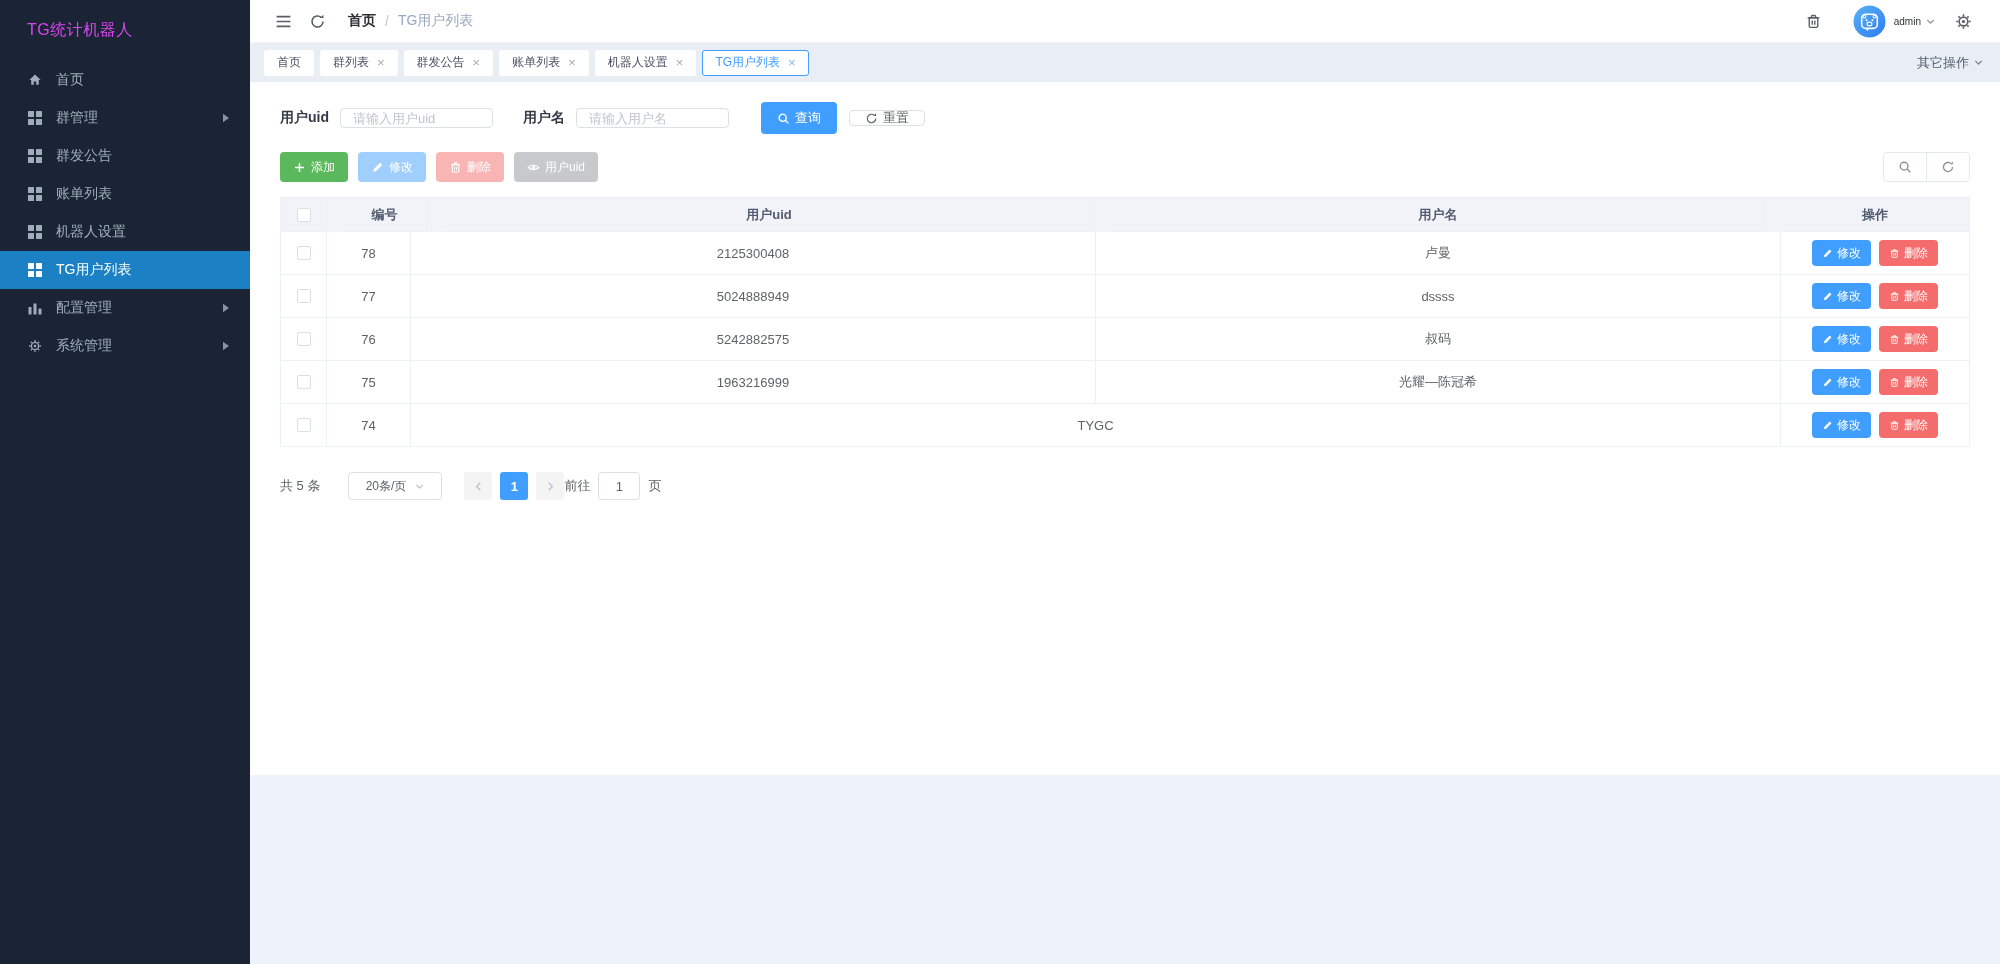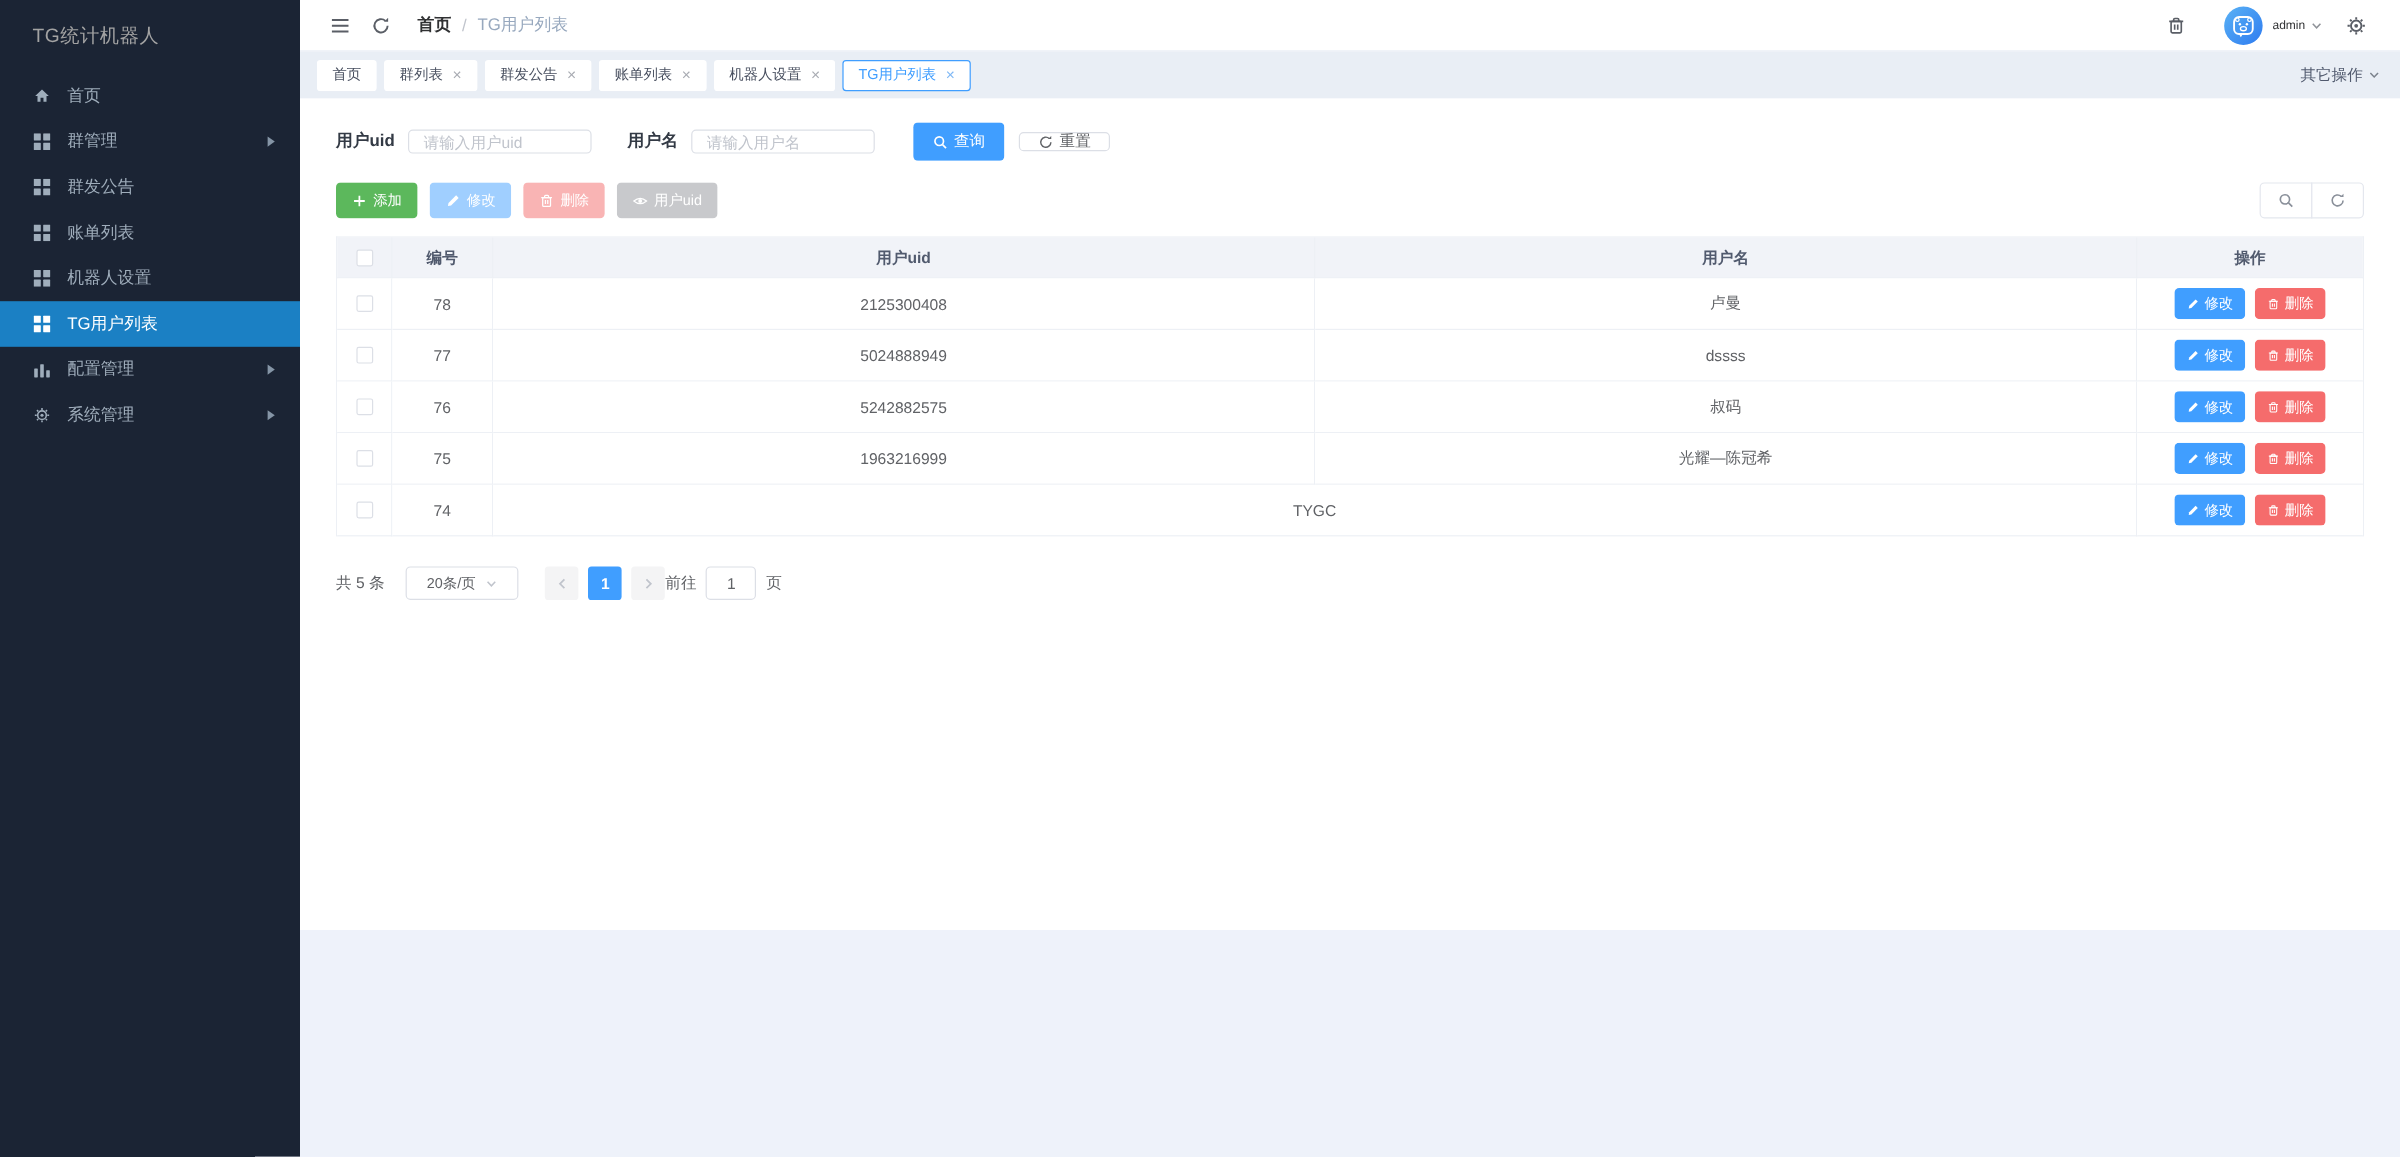--- a/index.html
+++ b/index.html
@@ -2,21 +2,21 @@
 <html><head>
 <meta charset="utf-8">
 <style>
   * { box-sizing: border-box; margin: 0; padding: 0; }
   html,body { width:2000px; height:964px; }
   body { font-family: "Liberation Sans", "DejaVu Sans", sans-serif; font-size:14px; color:#606266; background:#eef2fa; }
   .app { display:flex; width:2000px; height:964px; overflow:hidden; }
 
   
   .sidebar { width:250px; flex-shrink:0; background:#1b2434; display:flex; flex-direction:column; }
-  .logo { height:60px; display:flex; align-items:center; padding-left:27px; font-size:16px; color:#a3a3a3; letter-spacing:.5px; }
+  .logo { height:60px; display:flex; align-items:center; padding-left:27px; font-size:16px; color:#d946ef; letter-spacing:.5px; }
   .menu { padding-top:1px; }
   .menu-item { height:38px; display:flex; align-items:center; padding:0 20px 0 27px; font-size:14px; color:#9fadbb; cursor:pointer; }
   .menu-item.active { background:#1b80c4; color:#fff; }
   .mi-icon { width:16px; height:16px; margin-right:13px; display:flex; align-items:center; justify-content:center; flex-shrink:0; }
   .mi-icon svg { width:14px; height:14px; }
   .mi-arrow { margin-left:auto; display:flex; color:#8595a6; }
   .mi-arrow svg { width:8px; height:10px; }
 
   
   .main { flex:1; display:flex; flex-direction:column; background:#eef2fa; min-width:0; }
@@ -69,39 +69,39 @@
   .btn-detail-dis { background:#c8c9cc; cursor:not-allowed; }
   .icon-group { margin-left:auto; display:flex; }
   .icon-btn { width:44px; height:30px; background:#fff; border:1px solid #e4e7ee; display:flex; align-items:center; justify-content:center; color:#8a909a; cursor:pointer; }
   .icon-btn svg { width:14px; height:14px; }
   .icon-btn:first-child { border-radius:4px 0 0 4px; }
   .icon-btn:last-child { border-radius:0 4px 4px 0; margin-left:-1px; }
 
   
   .table { margin-top:15px; border:1px solid #edf0f5; border-bottom:none; }
   .tr { display:flex; align-items:stretch; }
-  .thead { background:#f1f3f8; }
+  .thead { background:#f1f3f8;gap:16px; }
   .th, .td { display:flex; align-items:center; justify-content:center; border-right:1px solid #edf0f5; border-bottom:1px solid #edf0f5; }
   .th:last-child, .td:last-child { border-right:none; }
   .th { height:34px; font-size:13px; font-weight:700; color:#515a6e; }
   .td { height:43px; font-size:13px; color:#606266; background:#fff; }
   .c-check { width:46px; flex-shrink:0; }
   .c-id { width:84px; flex-shrink:0; }
   .c-uid { flex:1; }
   .c-name { flex:1; }
   .c-ops { width:188px; flex-shrink:0; gap:8px; }
   .checkbox { width:14px; height:14px; border:1px solid #dcdfe6; border-radius:2px; background:#fff; cursor:pointer; }
   .btn-mini { height:26px; padding:0 9px; font-size:12px; color:#fff; gap:4px; }
   .btn-mini svg { width:11px; height:11px; }
   .btn-row-edit { background:#409eff; }
   .btn-row-del { background:#f56c6c; }
 
   
   .pagination { display:flex; align-items:center; margin-top:25px; padding-bottom:24px; font-size:13px; color:#606266; }
-  .pg-select { width:94px; height:28px; border:1px solid #dcdfe6; border-radius:4px; margin-left:18px; display:flex; align-items:center; justify-content:center; gap:8px; font-size:12px; color:#606266; cursor:pointer; background:#fff; }
+  .pg-select { width:94px; height:28px; border:1px solid #dcdfe6; border-radius:4px; margin-left:28px; display:flex; align-items:center; justify-content:center; gap:8px; font-size:12px; color:#606266; cursor:pointer; background:#fff; }
   .pg-select .caret { margin-left:0; color:#c0c4cc; }
   .pg-btn { width:28px; height:28px; border-radius:3px; background:#f4f4f5; display:flex; align-items:center; justify-content:center; color:#c0c4cc; cursor:pointer; }
   .pg-btn svg { width:11px; height:11px; }
   .pg-prev { margin-left:22px; }
   .pg-next { margin-left:8px; }
   .pg-page { margin-left:8px; background:#409eff; color:#fff; font-weight:700; font-size:13px; }
   .pg-goto { display:flex; align-items:center; }
   .pg-goto-label { margin-right:8px; }
   .pg-input { width:42px; height:28px; border:1px solid #dcdfe6; border-radius:4px; text-align:center; font-size:13px; color:#606266; outline:none; font-family:inherit; }
   .pg-unit { margin-left:8px; }

